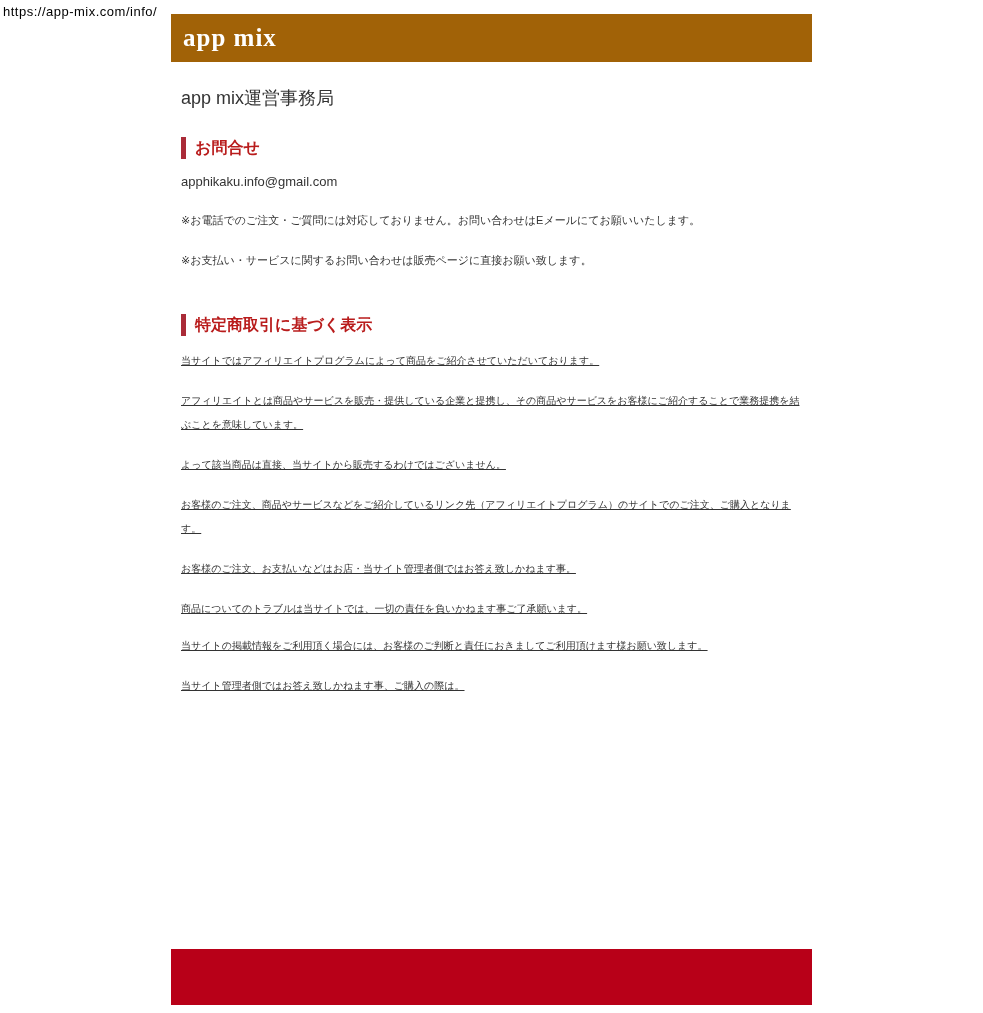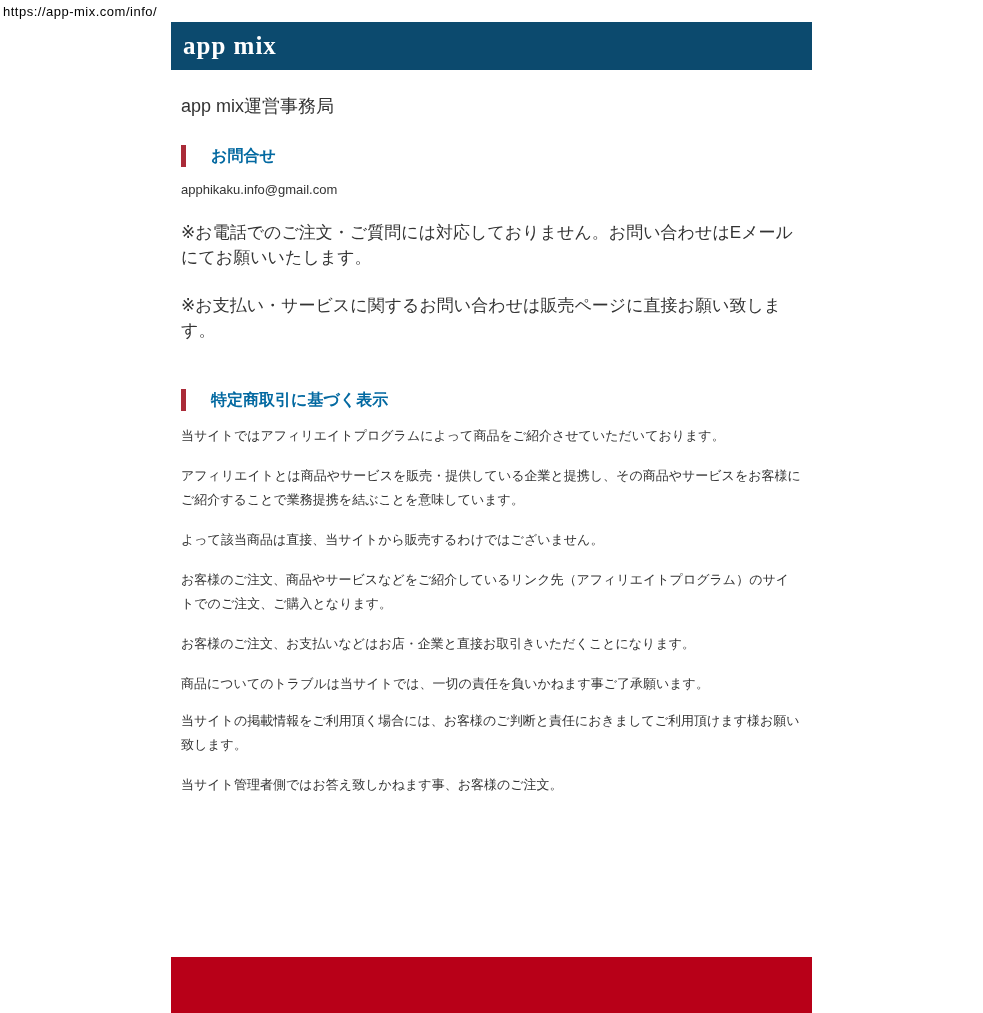--- a/index.html
+++ b/index.html
@@ -8,34 +8,34 @@
     background: #ffffff;
     font-family: "Liberation Sans", "DejaVu Sans", sans-serif;
     color: #333333;
   }
   body { height: 1013px; overflow: hidden; }
 
   .page-url {
     font-size: 13px;
     color: #000000;
     padding: 4px 0 0 3px;
-    height: 22px;
+    height: 14px;
     letter-spacing: 0.5px;
   }
 
   .container {
     width: 641px;
     margin: 0 auto;
     display: flex;
     flex-direction: column;
     min-height: 991px;
   }
 
   .site-header {
-    background: #0c4a6e;
+    background: #a16207;
     height: 48px;
     line-height: 48px;
     padding-left: 12px;
   }
   .site-title {
     color: #ffffff;
     font-family: "Liberation Serif", "DejaVu Serif", serif;
     font-weight: bold;
     font-size: 25px;
     letter-spacing: 1px;
@@ -47,44 +47,45 @@
     flex: 1 0 auto;
   }
 
   .operator {
     margin-top: 24px;
     font-size: 18px;
   }
 
   h2.sec-heading {
     margin-top: 27px;
-    color: #0369a1;
+    color: #b91c1c;
     font-size: 16px;
     line-height: 22px;
     border-left: 5px solid #aa2b38;
-    padding-left: 25px;
+    padding-left: 9px;
     font-weight: bold;
   }
   h2.spaced { margin-top: 45px; }
 
   .email {
     margin-top: 15px;
     font-size: 13px;
   }
 
   p.note {
     margin-top: 24px;
-    font-size: 17px;
+    font-size: 11px;
     line-height: 1.45;
   }
 
   p.body-p {
     margin-top: 16px;
-    font-size: 13px;
+    font-size: 10px;
     line-height: 24px;
+    text-decoration: underline;
   }
   p.first-p { margin-top: 13px; }
 
   .site-footer {
     margin-top: 40px;
     background: #b80018;
     color: #ffffff;
     text-align: center;
     padding: 26px 0 30px;
     flex-shrink: 0;
@@ -108,25 +109,25 @@
     <h2 class="sec-heading">お問合せ</h2>
     <p class="email">apphikaku.info@gmail.com</p>
     <p class="note">※お電話でのご注文・ご質問には対応しておりません。お問い合わせはEメールにてお願いいたします。</p>
     <p class="note">※お支払い・サービスに関するお問い合わせは販売ページに直接お願い致します。</p>
 
     <h2 class="sec-heading spaced">特定商取引に基づく表示</h2>
     <p class="body-p first-p">当サイトではアフィリエイトプログラムによって商品をご紹介させていただいております。</p>
     <p class="body-p">アフィリエイトとは商品やサービスを販売・提供している企業と提携し、その商品やサービスをお客様にご紹介することで業務提携を結ぶことを意味しています。</p>
     <p class="body-p">よって該当商品は直接、当サイトから販売するわけではございません。</p>
     <p class="body-p">お客様のご注文、商品やサービスなどをご紹介しているリンク先（アフィリエイトプログラム）のサイトでのご注文、ご購入となります。</p>
-    <p class="body-p">お客様のご注文、お支払いなどはお店・企業と直接お取引きいただくことになります。</p>
+    <p class="body-p">お客様のご注文、お支払いなどはお店・当サイト管理者側ではお答え致しかねます事。</p>
 
     <p class="body-p">商品についてのトラブルは当サイトでは、一切の責任を負いかねます事ご了承願います。</p>
     <p class="body-p first-p">当サイトの掲載情報をご利用頂く場合には、お客様のご判断と責任におきましてご利用頂けます様お願い致します。</p>
-    <p class="body-p">当サイト管理者側ではお答え致しかねます事、お客様のご注文。</p>
+    <p class="body-p">当サイト管理者側ではお答え致しかねます事、ご購入の際は。</p>
 
   </div>
 
   <div class="site-footer">
     
     
   </div>
 
 </div>
 

